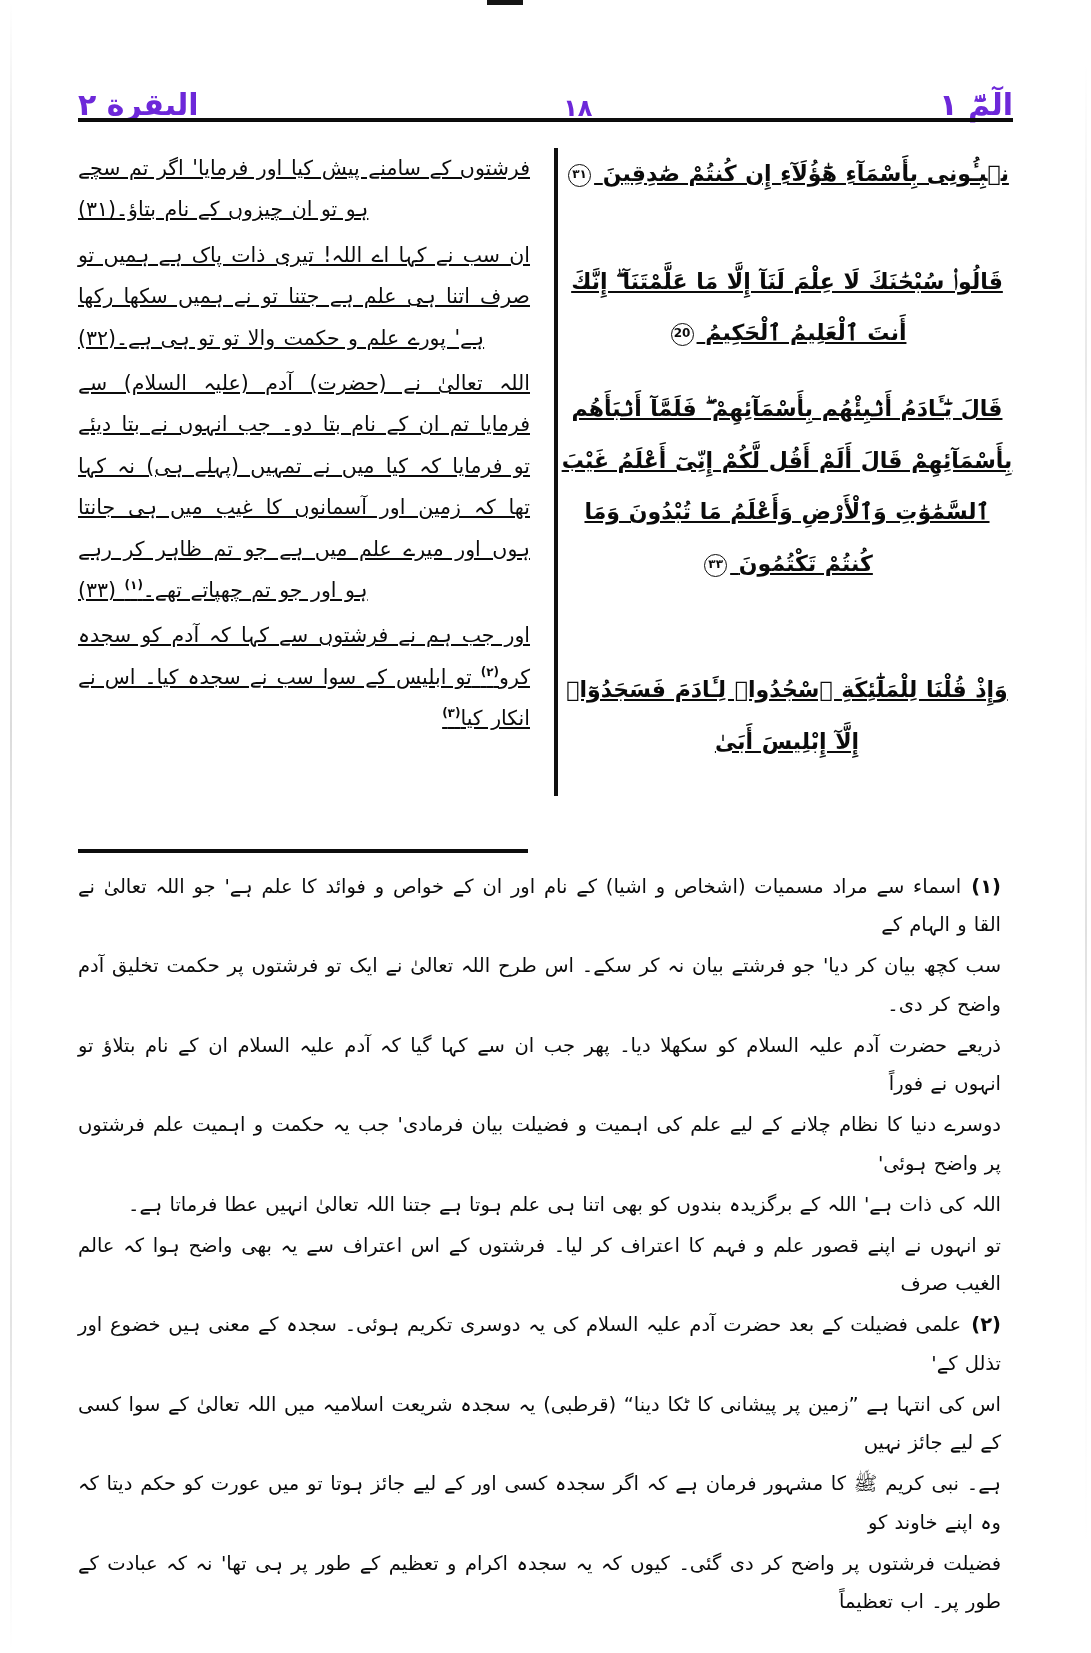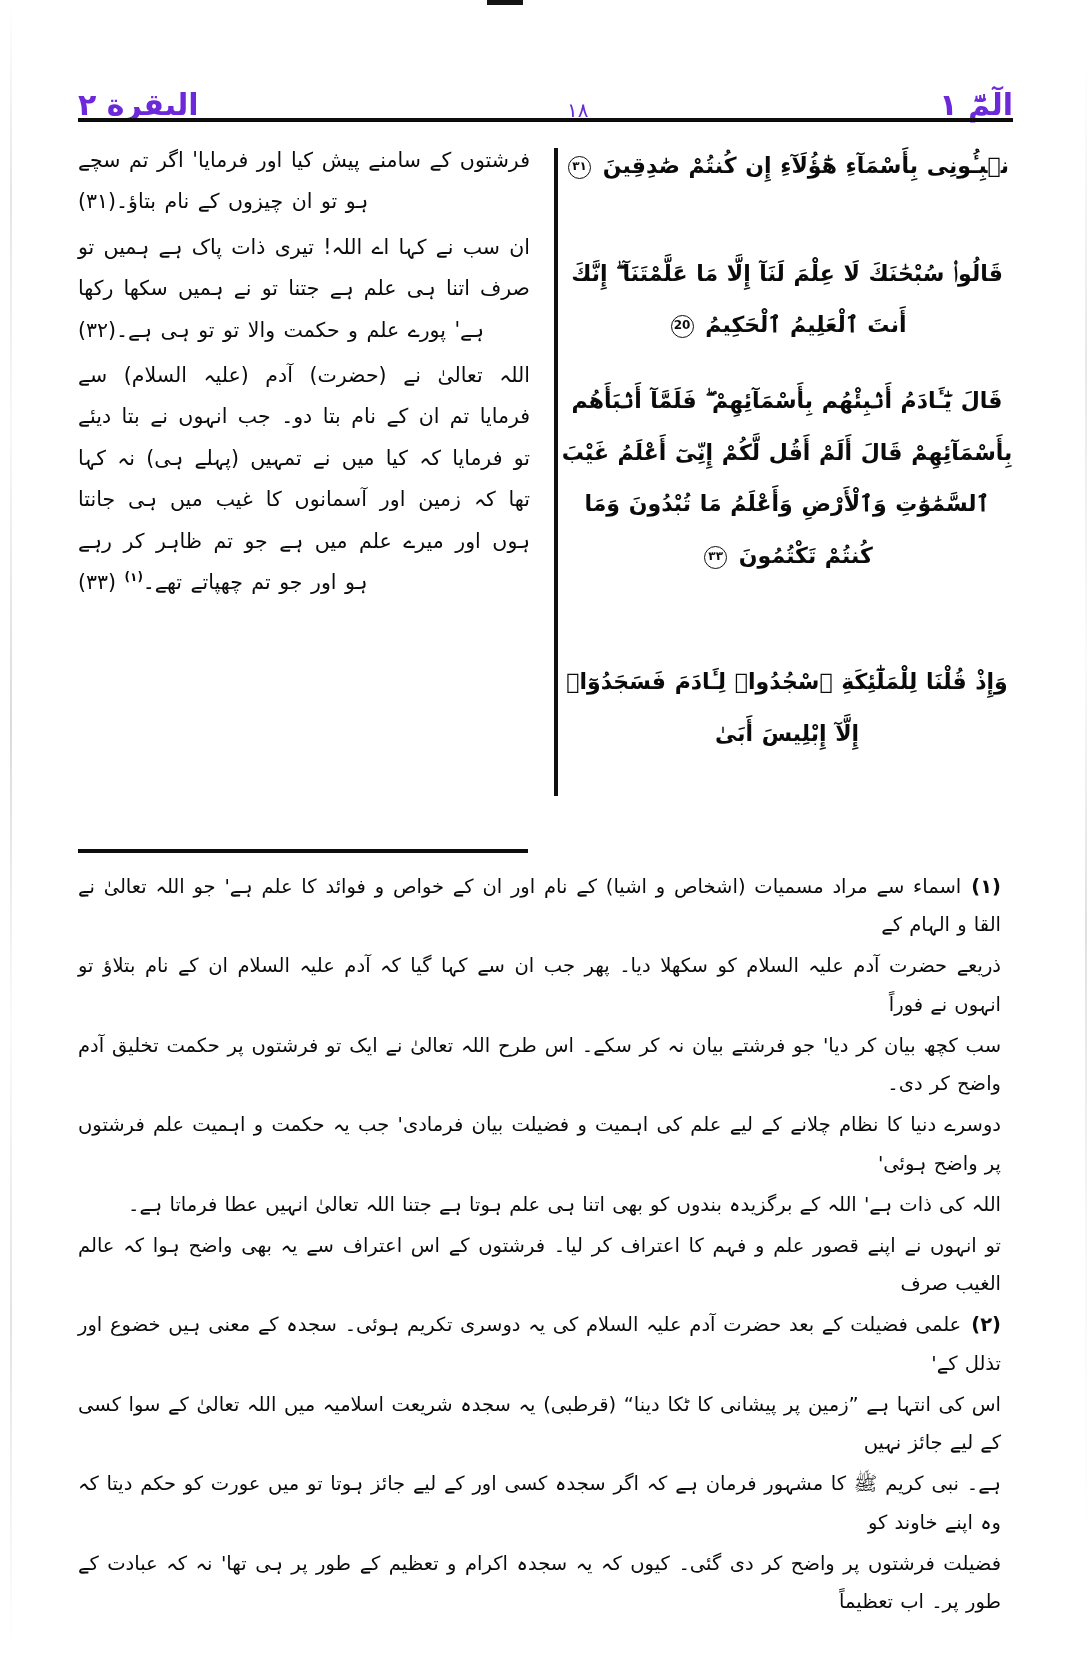--- a/index.html
+++ b/index.html
@@ -71,22 +71,22 @@
     font-size: 30px;
     font-weight: 700;
     line-height: 1;
     white-space: nowrap;
     color: #6d28d9;
   }
   .header-surah { 
     padding-left: 6px;
   }
   .header-page {
-    font-size: 20px;
-    font-weight: 400;
+    font-size: 24px;
+    font-weight: 700;
     letter-spacing: 1px;
     margin-left: 20px;
   }
   .header-chapter {
     padding-right: 4px;
   }
 
   .header-rule {
     position: absolute;
     left: 78px;
@@ -116,22 +116,23 @@
     position: absolute;
     right: 455px;
     top: 8px;
     width: 4px;
     height: 648px;
     background: #101010;
   }
 
   .col {
     position: absolute;
-    top: 0;
+    top: 8px;
     box-sizing: border-box;
+    text-decoration: underline;
   }
 
   
   .col-urdu {
     left: 0;
     width: 452px;
     direction: rtl;
     text-align: justify;
   }
   .col-urdu p {
@@ -274,39 +275,43 @@
 
       <p>
         <span>ان سب نے کہا اے اللہ! تیری ذات پاک ہے ہمیں تو صرف اتنا ہی علم ہے جتنا تو نے ہمیں سکھا رکھا ہے' پورے علم و حکمت والا تو تو ہی ہے۔(٣٢)</span>
       </p>
 
       <p>
         <span>اللہ تعالیٰ نے (حضرت) آدم (علیہ السلام) سے فرمایا تم ان کے نام بتا دو۔ جب انہوں نے بتا دیئے تو فرمایا کہ کیا میں نے تمہیں (پہلے ہی) نہ کہا تھا کہ زمین اور آسمانوں کا غیب میں ہی جانتا ہوں اور میرے علم میں ہے جو تم ظاہر کر رہے ہو اور جو تم چھپاتے تھے۔</span><span class="sup-ref">(١)</span>
         <span>(٣٣)</span>
       </p>
 
+      <p class="last-right">
+        <span>اور جب ہم نے فرشتوں سے کہا کہ آدم کو سجدہ کرو</span><span class="sup-ref">(٢)</span>
+        <span>تو ابلیس کے سوا سب نے سجدہ کیا۔ اس نے انکار کیا</span><span class="sup-ref">(٣)</span>
+      </p>
 
     </div>
 
   </div>
 
   <div class="foot-rule"></div>
 
   <div class="footnotes">
 
     <p class="footnote">
       <span class="fn-marker">(١)</span><span>اسماء سے مراد مسمیات (اشخاص و اشیا) کے نام اور ان کے خواص و فوائد کا علم ہے' جو اللہ تعالیٰ نے القا و الہام کے</span>
     </p>
     <p class="footnote">
+      <span>سب کچھ بیان کر دیا' جو فرشتے بیان نہ کر سکے۔ اس طرح اللہ تعالیٰ نے ایک تو فرشتوں پر حکمت تخلیق آدم واضح کر دی۔</span>
+    </p>
+    <p class="footnote">
       <span>ذریعے حضرت آدم علیہ السلام کو سکھلا دیا۔ پھر جب ان سے کہا گیا کہ آدم علیہ السلام ان کے نام بتلاؤ تو انہوں نے فوراً</span>
     </p>
     <p class="footnote">
-      <span>سب کچھ بیان کر دیا' جو فرشتے بیان نہ کر سکے۔ اس طرح اللہ تعالیٰ نے ایک تو فرشتوں پر حکمت تخلیق آدم واضح کر دی۔</span>
-    </p>
-    <p class="footnote">
       <span>دوسرے دنیا کا نظام چلانے کے لیے علم کی اہمیت و فضیلت بیان فرمادی' جب یہ حکمت و اہمیت علم فرشتوں پر واضح ہوئی'</span>
     </p>
     <p class="footnote">
       <span>اللہ کی ذات ہے' اللہ کے برگزیدہ بندوں کو بھی اتنا ہی علم ہوتا ہے جتنا اللہ تعالیٰ انہیں عطا فرماتا ہے۔</span>
     </p>
     <p class="footnote">
       <span>تو انہوں نے اپنے قصور علم و فہم کا اعتراف کر لیا۔ فرشتوں کے اس اعتراف سے یہ بھی واضح ہوا کہ عالم الغیب صرف</span>
     </p>
 
     <p class="footnote">

